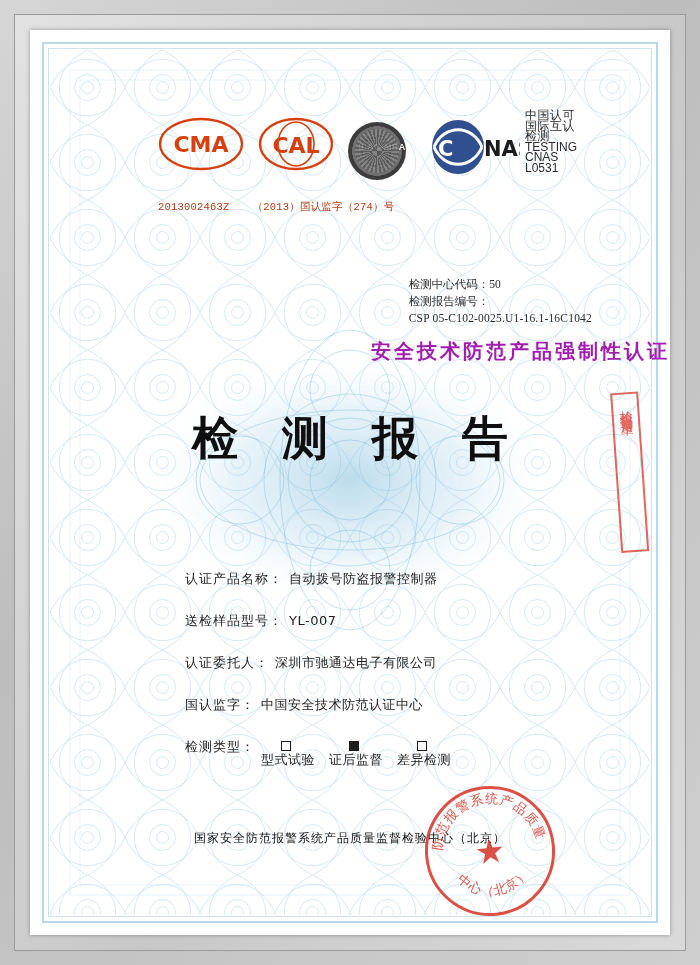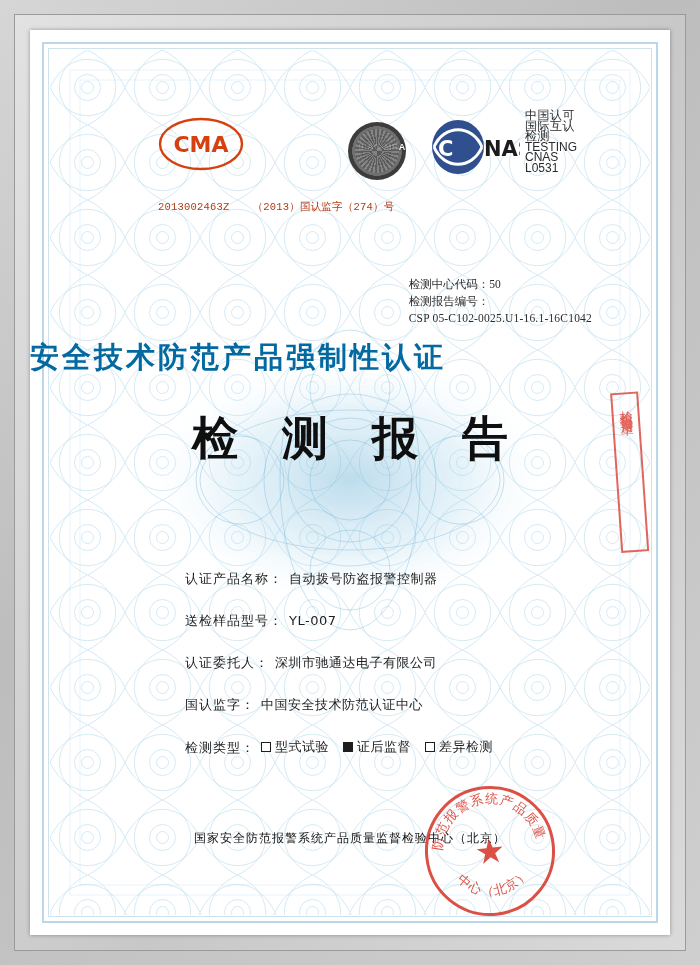--- a/index.html
+++ b/index.html
@@ -120,24 +120,24 @@
     line-height: 17px;
     font-family: "Liberation Serif", serif;
   }
   .meta .row { white-space: nowrap; }
   .meta .row.code { font-family: "Liberation Serif", serif; letter-spacing:.2px; }
 
   
   .title-sub {
     position: absolute;
     left: 0; right: 0; top: 308px;
-    text-align: left;
-    font-size: 29px;
+    text-align: right;
+    font-size: 20px;
     letter-spacing: 3px;
-    color: #0369a1;
+    color: #a21caf;
     font-family: "DejaVu Sans", sans-serif;
     font-weight: 600;
   }
   .title-main {
     position: absolute;
     left: 0; right: 0; top: 378px;
     text-align: center;
     font-size: 46px;
     letter-spacing: 14px;
     color: #0f0f0f;
@@ -163,21 +163,21 @@
   }
   .field-label {
     letter-spacing: 1px;
     flex: none;
   }
   .field-value {
     margin-left: 6px;
     letter-spacing: .5px;
   }
   .field-row.types .opts { display:flex; align-items:center; margin-left:6px; }
-  .opt { display:flex; align-items:center; margin-right:14px; letter-spacing:.5px; }
+  .opt { display:flex; align-items:center; margin-right:14px; letter-spacing:.5px;flex-direction:column; }
   .box {
     display:inline-block;
     width:8px; height:8px;
     border:1px solid #1d1d1d;
     margin-right:4px;
     background:#fff;
   }
   .box.checked { background:#1d1d1d; }
 
   
@@ -295,20 +295,27 @@
 
       <div class="logos">
 
         <div class="logo-cma">
           <svg class="cma-svg" width="86" height="56" viewBox="0 0 86 56" xmlns="http://www.w3.org/2000/svg">
             <ellipse cx="43" cy="28" rx="41" ry="25" fill="none" stroke="#d6400f" stroke-width="2.4"></ellipse>
             <text x="43" y="36" text-anchor="middle" font-family="DejaVu Sans, sans-serif" font-size="22" font-weight="bold" fill="#d6400f">CMA</text>
           </svg>
         </div>
 
+        <div class="logo-cal">
+          <svg class="cal-svg" width="76" height="56" viewBox="0 0 76 56" xmlns="http://www.w3.org/2000/svg">
+            <ellipse cx="38" cy="28" rx="36" ry="25" fill="none" stroke="#d6400f" stroke-width="2.4"></ellipse>
+            <ellipse cx="38" cy="28" rx="18" ry="22" fill="none" stroke="#d6400f" stroke-width="1.6"></ellipse>
+            <text x="38" y="37" text-anchor="middle" font-family="DejaVu Sans, sans-serif" font-size="22" font-weight="bold" fill="#d6400f">CAL</text>
+          </svg>
+        </div>
 
         <div class="logo-ilac">
           <div class="ilac-ring">
             <div class="ilac-label">ILAC-MRA</div>
           </div>
         </div>
 
         <div class="logo-cnas">
           <svg width="92" height="58" viewBox="0 0 92 58" xmlns="http://www.w3.org/2000/svg">
             <ellipse cx="30" cy="29" rx="26" ry="27" fill="#2f4f8f"></ellipse>

